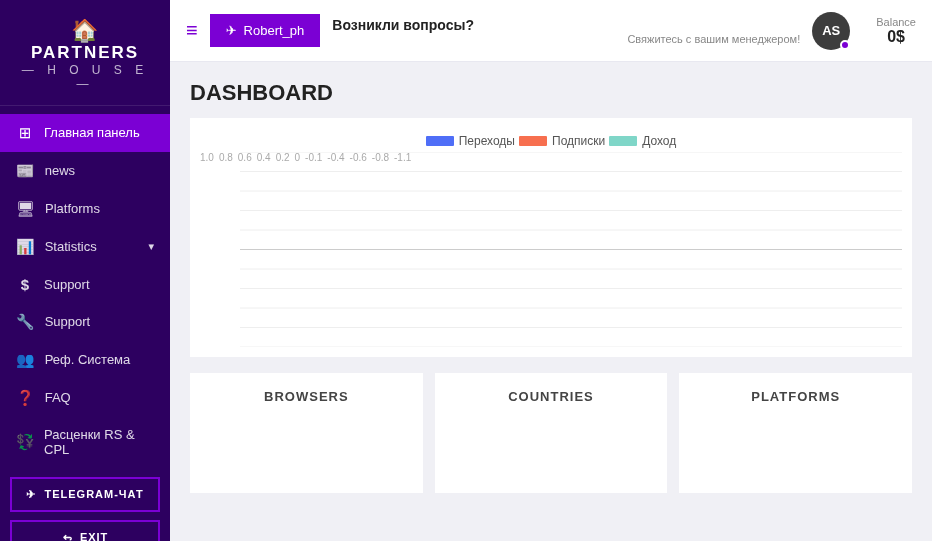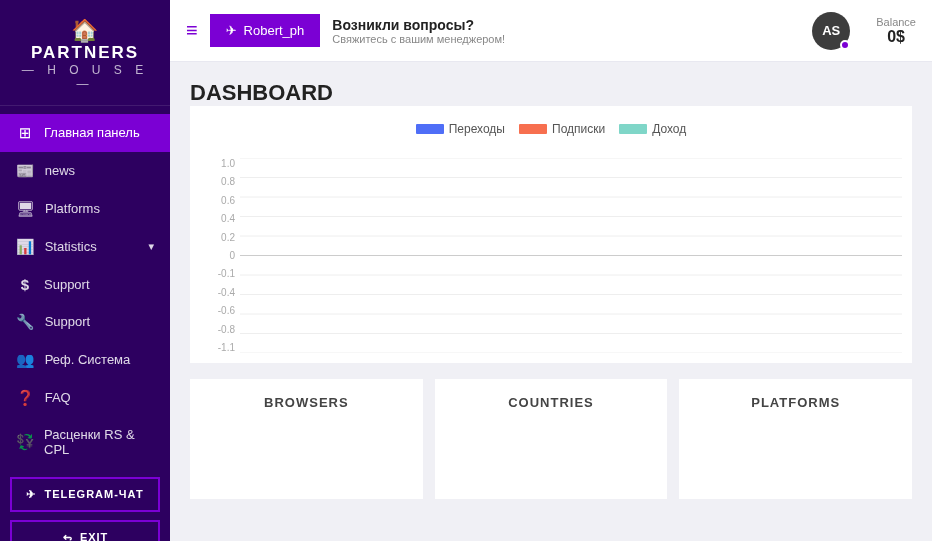--- a/index.html
+++ b/index.html
@@ -136,20 +136,21 @@
       flex: 1;
     }
     .header-message-title {
       font-size: 14px;
       font-weight: bold;
       color: #222;
     }
     .header-message-sub {
       font-size: 11px;
       color: #888;
+      text-align: right;
     }
     .header-right {
       display: flex;
       align-items: center;
       gap: 26px;
       margin-left: auto;
     }
     .avatar-circle {
       width: 38px;
       height: 38px;
@@ -179,34 +180,34 @@
 
     
     .dashboard-body {
       padding: 18px 20px;
       flex: 1;
     }
     .page-title {
       font-size: 22px;
       font-weight: bold;
       color: #222;
-      margin-bottom: 0;
+      margin-bottom: 12px;
     }
 
     
     .chart-card {
       background: #fff;
       padding: 16px 10px 10px;
       margin-bottom: 16px;
     }
     .chart-legend {
       display: flex;
-      gap: 14px;
+      gap: 4px;
       justify-content: center;
-      margin-bottom: 22px;
+      margin-bottom: 4px;
     }
     .legend-item {
       display: flex;
       align-items: center;
       gap: 5px;
       font-size: 12px;
       color: #555;
     }
     .legend-color {
       width: 28px;
@@ -225,21 +226,21 @@
       top: 0;
       bottom: 0;
     }
     .chart-y-labels {
       position: absolute;
       left: 0;
       top: 0;
       bottom: 0;
       width: 40px;
       display: flex;
-      flex-direction: column;
+      flex-direction: row;
       justify-content: space-between;
     }
     .y-label {
       font-size: 10px;
       color: #aaa;
       text-align: right;
       padding-right: 5px;
     }
 
     

